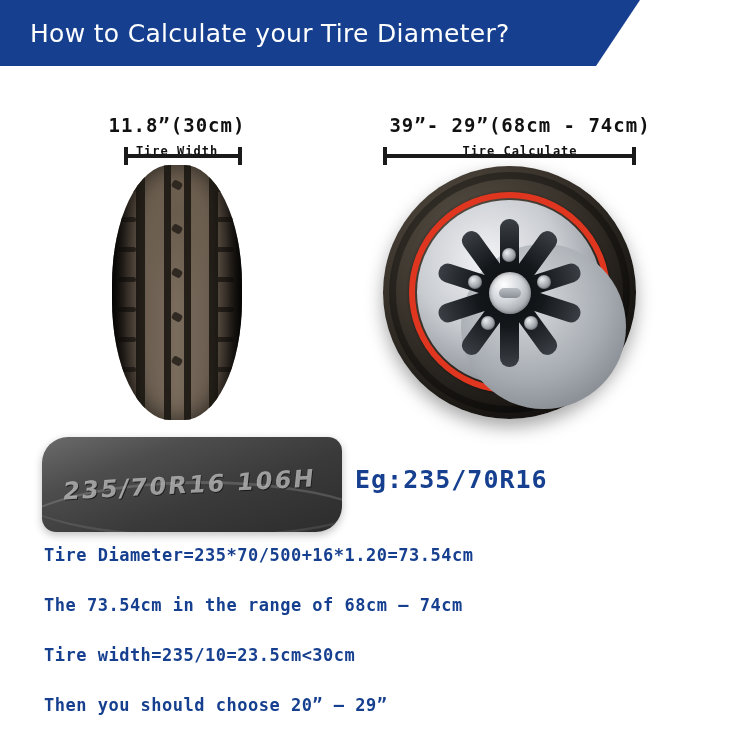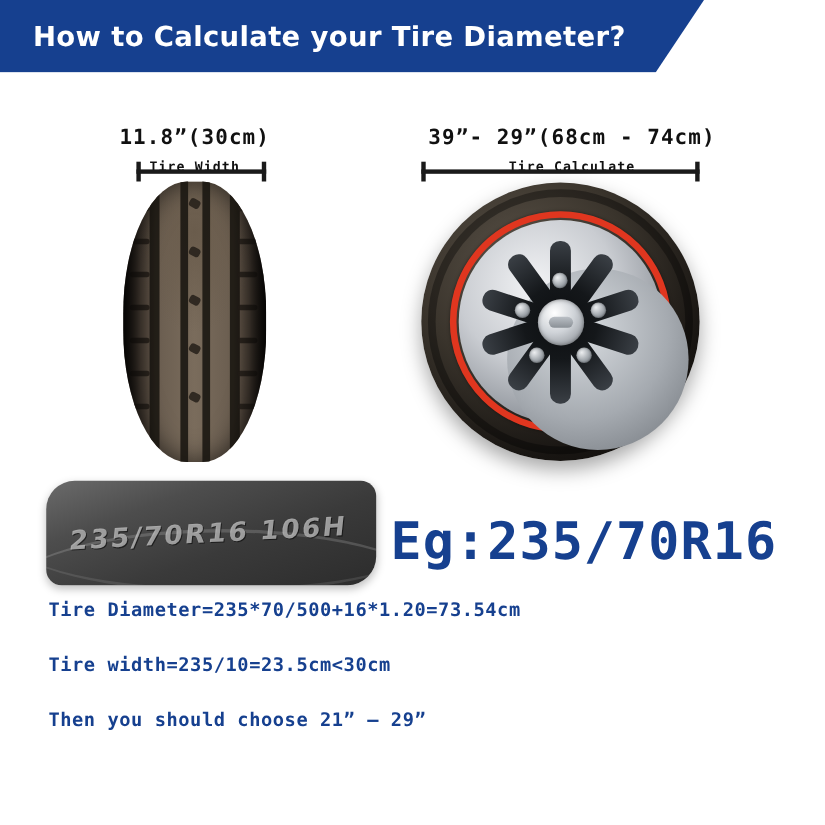--- a/index.html
+++ b/index.html
@@ -27,21 +27,21 @@
     height: 66px;
     background: #16408f;
     
     clip-path: polygon(0 0, 640px 0, 596px 66px, 0 66px);
     display: flex;
     align-items: center;
   }
   .header-title {
     color: #ffffff;
     font-family: "DejaVu Sans", sans-serif;
-    font-weight: bold;
+    font-weight: normal;
     font-size: 25px;
     letter-spacing: 0.3px;
     padding-left: 30px;
     white-space: nowrap;
   }
 
   
   .dim-label {
     position: absolute;
     text-align: center;
@@ -266,21 +266,21 @@
   }
 
   
   .eg {
     position: absolute;
     left: 355px;
     top: 465px;
     color: #16408f;
     font-family: "DejaVu Sans Mono", monospace;
     font-weight: bold;
-    font-size: 47px;
+    font-size: 25px;
     letter-spacing: 1px;
     white-space: nowrap;
   }
 
   
   .lines {
     position: absolute;
     left: 44px;
     top: 545px;
     width: 680px;
@@ -384,17 +384,18 @@
   <div class="sidewall">
     <div class="arc"></div>
     <div class="arc2"></div>
     <div class="sidewall-text">235/70R16  106H</div>
   </div>
 
   <div class="eg">Eg:235/70R16</div>
 
   <div class="lines">
     <div class="line">Tire Diameter=235*70/500+16*1.20=73.54cm</div>
+    <div class="line">The 73.54cm in the range of 68cm – 74cm</div>
     <div class="line">Tire width=235/10=23.5cm&lt;30cm</div>
-    <div class="line">Then you should choose 21” – 29”</div>
+    <div class="line">Then you should choose 20” – 29”</div>
   </div>
 
 </div>
 
 </body></html>

